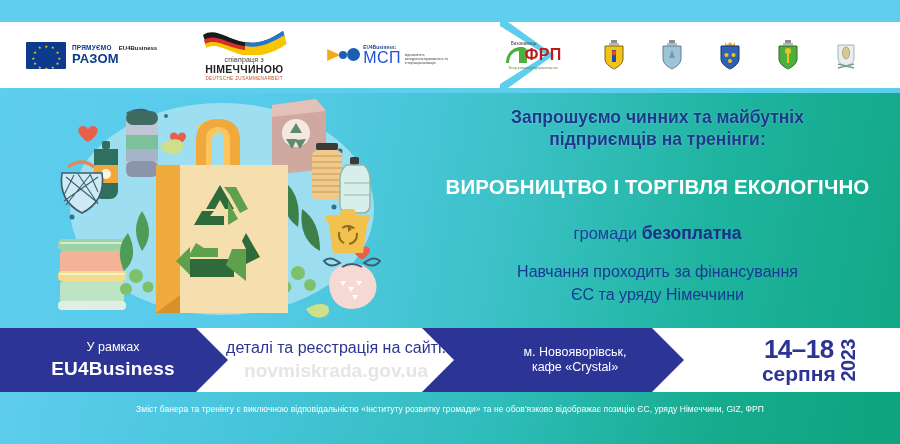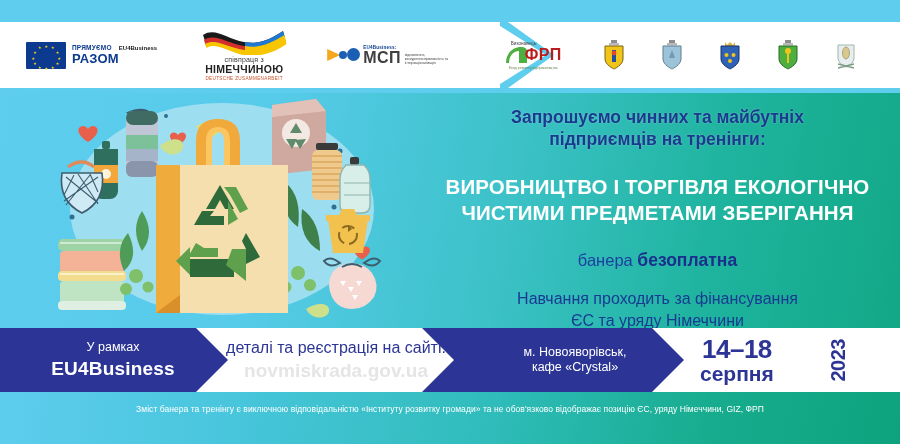--- a/index.html
+++ b/index.html
@@ -67,21 +67,21 @@
   .msp-mark { position:relative; width:34px; height:18px; }
   .msp-arrow {
     position:absolute; left:0; top:3px; width:13px; height:12px; background:#f6a81c;
     clip-path:polygon(0 0, 100% 50%, 0 100%);
   }
   .msp-dot1 { position:absolute; left:12px; top:5px; width:8px; height:8px; border-radius:50%; background:#1a5fb4; }
   .msp-dot2 { position:absolute; left:20px; top:2px; width:13px; height:13px; border-radius:50%; background:#1a5fb4; }
   .msp-txtblock { display:flex; flex-direction:column; margin-left:2px; }
   .msp-eu { font-size:4.6px; font-weight:bold; color:#0b3a8f; letter-spacing:.2px; }
   .msp-row { display:flex; align-items:flex-end; gap:4px; }
-  .msp-main { font-size:16px; font-weight:bold; color:#404040; letter-spacing:.4px; line-height:1; }
+  .msp-main { font-size:16px; font-weight:normal; color:#1d4ed8; letter-spacing:.4px; line-height:1; }
   .msp-desc { font-size:3.4px; color:#3b3b3b; line-height:1.25; width:54px; }
 
   
   .logo-frp { margin-left:46px; display:flex; flex-direction:column; align-items:center; }
   .frp-cap { font-size:4.6px; color:#444; align-self:flex-start; margin-left:6px; }
   .frp-row { display:flex; align-items:center; }
   .frp-arc { width:22px; height:18px; }
   .frp-txt { font-size:16px; font-weight:bold; color:#b91c1c; letter-spacing:.3px; line-height:1; margin-left:-2px;}
   .frp-sub { font-size:3px; color:#5a7a3a; margin-top:2px; letter-spacing:.2px; }
 
@@ -138,21 +138,21 @@
   .band-cell { position:absolute; top:0; height:64px; display:flex; flex-direction:column;
                align-items:center; justify-content:center; line-height:1.22; }
   .bc1 { left:18px; width:190px; }
   .bc1 .small { font-size:12.5px; color:#ffffff; }
   .bc1 .big { font-size:19px; font-weight:bold; color:#ffffff; letter-spacing:.2px; margin-top:2px;}
   .bc2 { left:216px; width:240px; }
   .bc2 .small { font-size:16px; color:#2c3596; }
   .bc2 .big { font-size:19px; font-weight:bold; color:#e5e5e5; letter-spacing:.1px; margin-top:2px;}
   .bc3 { left:462px; width:226px; }
   .bc3 .small { font-size:12.5px; color:#ffffff; }
-  .bc4 { left:700px; width:150px; flex-direction:row; align-items:center; justify-content:space-between; gap:0;}
+  .bc4 { left:736px; width:150px; flex-direction:row; align-items:center; justify-content:center; gap:0;}
   .bc4 .datecol { display:flex; flex-direction:column; align-items:center; line-height:1.02; }
   .bc4 .d1 { font-size:26px; font-weight:bold; color:#2c3596; letter-spacing:-.5px; }
   .bc4 .d2 { font-size:21px; font-weight:bold; color:#2c3596; }
   .bc4 .year {
     font-size:20px; font-weight:bold; color:#2c3596;
     writing-mode:vertical-rl; transform:rotate(180deg); letter-spacing:-.5px;
   }
 
   
   .footer {
@@ -418,24 +418,23 @@
       </g>
     </svg>
 
     <div class="copy">
       <div class="invite">
         <div>Запрошуємо чинних та майбутніх</div>
         <div>підприємців на тренінги:</div>
       </div>
       <div class="title">
         <div>ВИРОБНИЦТВО І ТОРГІВЛЯ ЕКОЛОГІЧНО</div>
-        <div>ЧИСТИМИ ПРЕДМЕТАМИ ЗБЕРІГАННЯ</div>
       </div>
       <div class="free">
-        <span>банера </span><b>безоплатна</b>
+        <span>громади </span><b>безоплатна</b>
       </div>
       <div class="fin">
         <div>Навчання проходить за фінансування</div>
         <div>ЄС та уряду Німеччини</div>
       </div>
     </div>
   </div>
 
   <div class="band">
     <div class="band-white bw1"></div>

